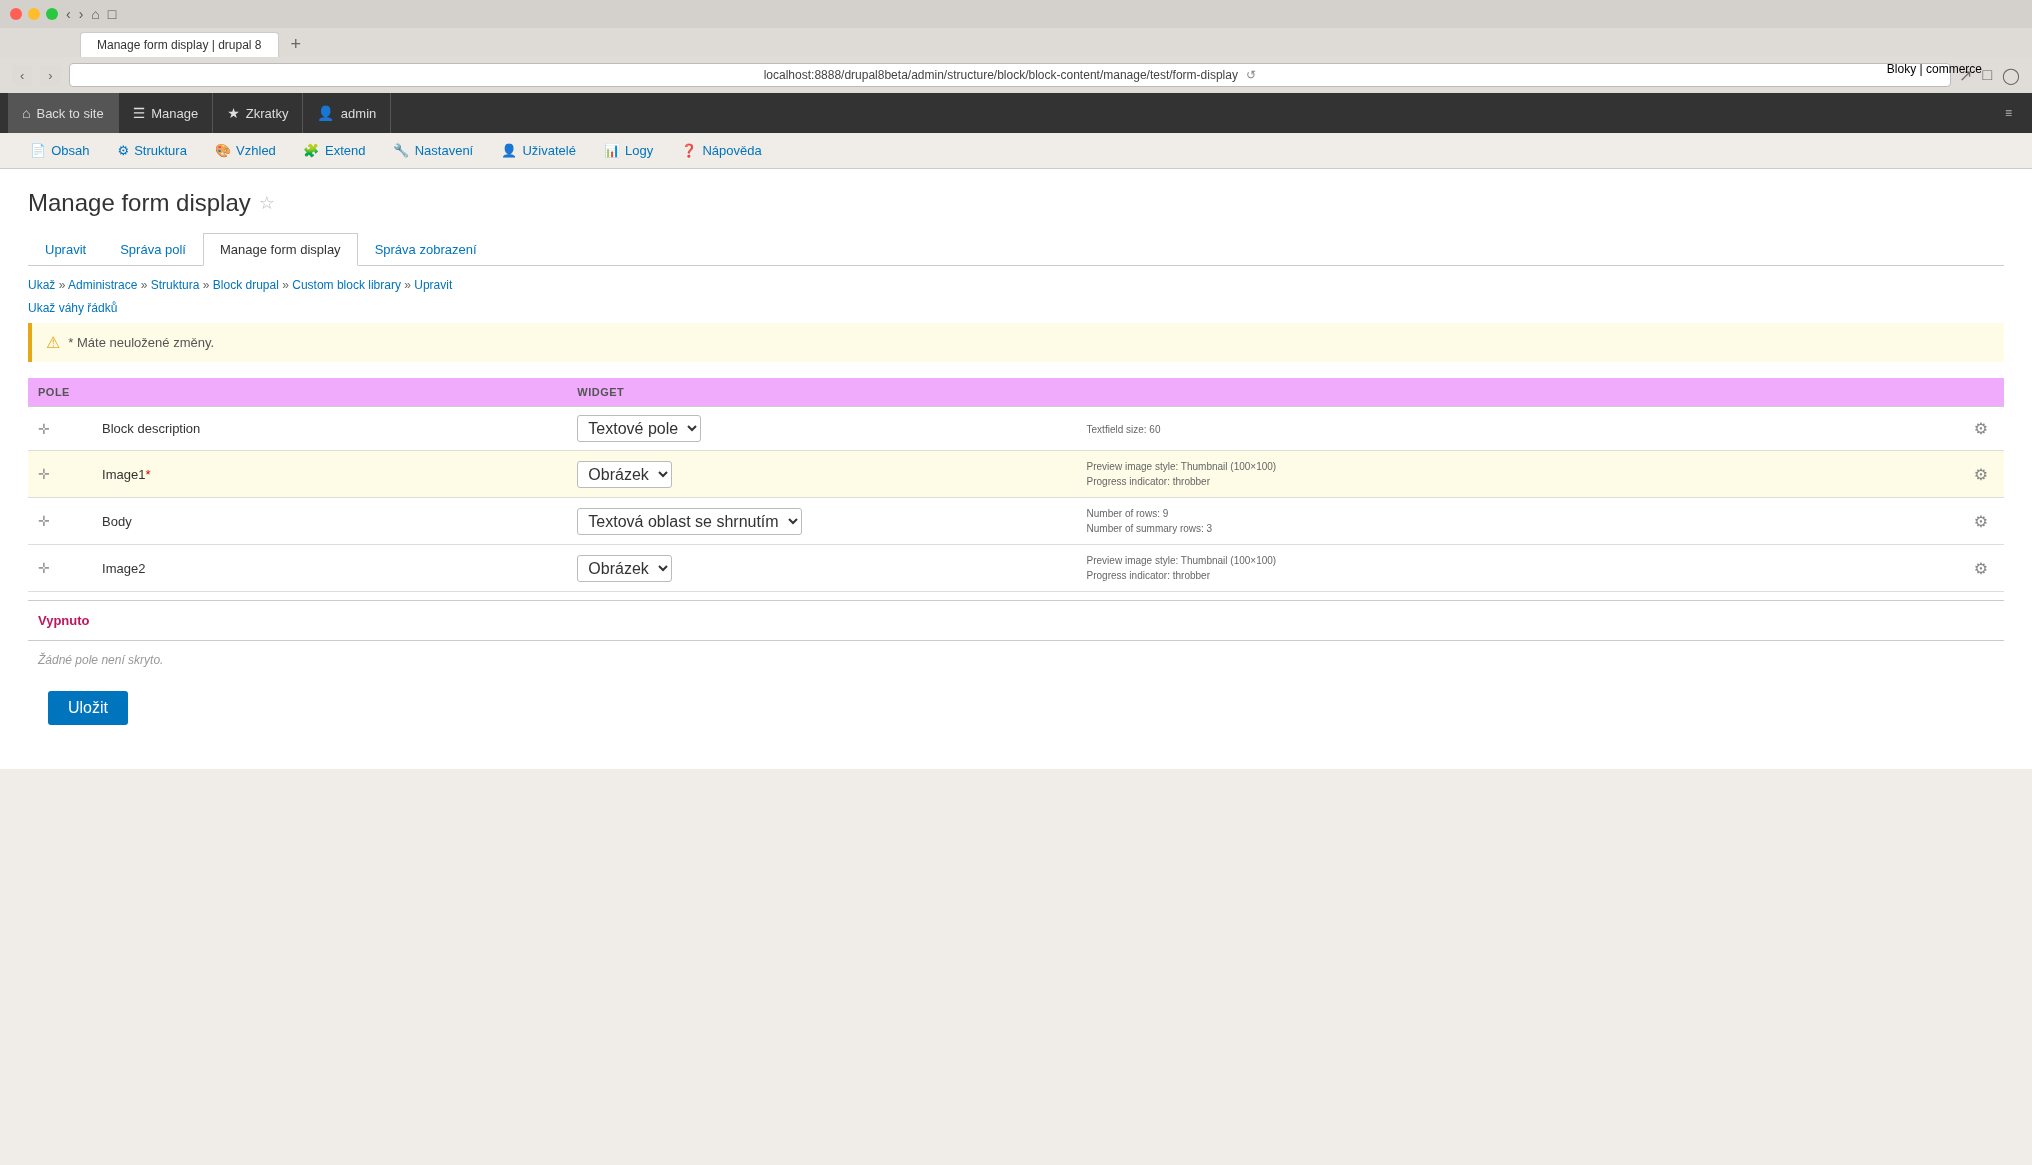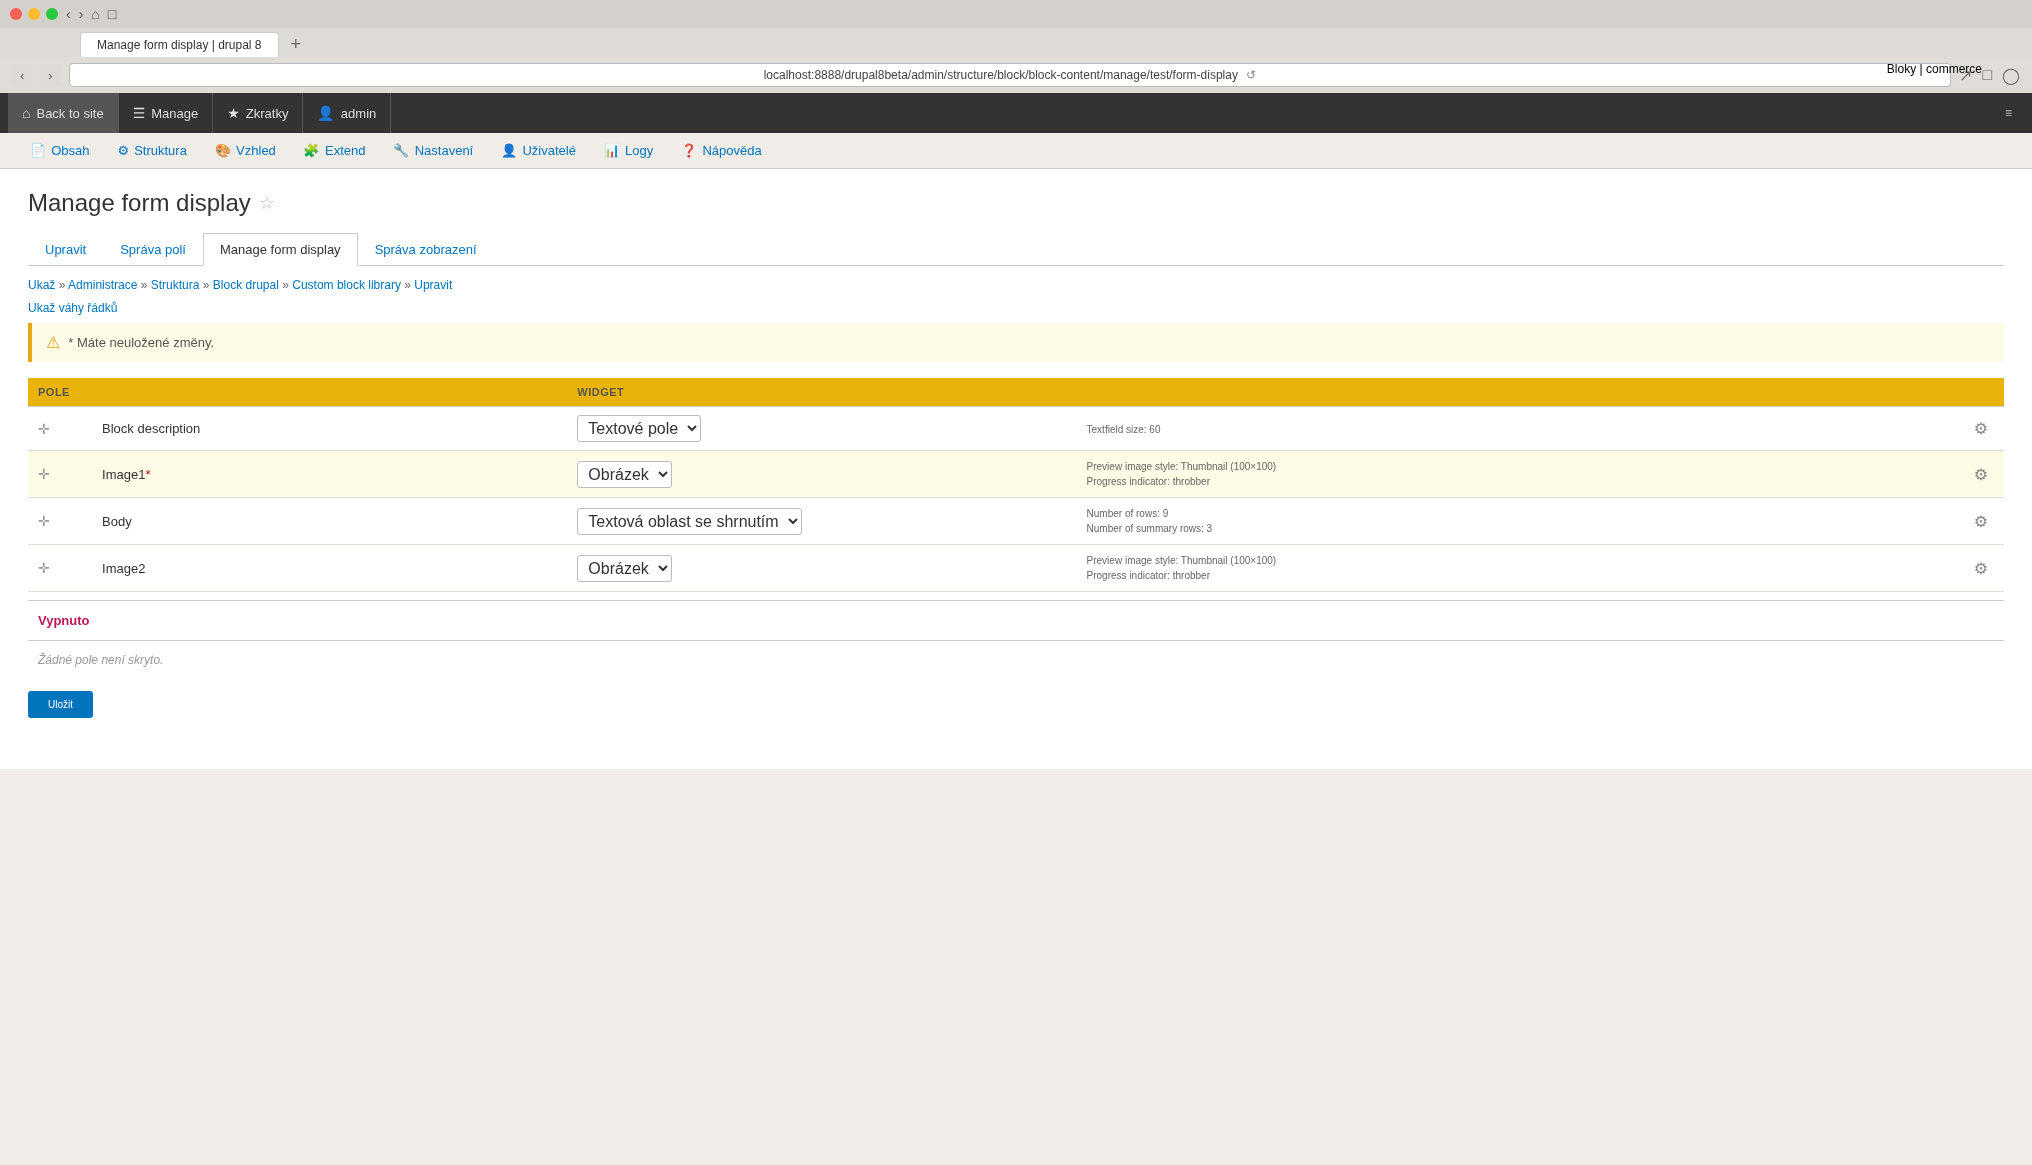--- a/index.html
+++ b/index.html
@@ -46,38 +46,38 @@
     
     .show-row-weights { text-align: left; margin-bottom: 8px; }
     .show-row-weights a { color: #0074bd; font-size: 12px; text-decoration: none; }
 
     
     .warning-box { background: #fefbe6; border-left: 4px solid #e6a817; padding: 10px 14px; display: flex; align-items: center; gap: 8px; margin-bottom: 16px; font-size: 13px; color: #555; }
     .warning-icon { color: #e6a817; font-size: 16px; }
 
     
     .form-table { width: 100%; border-collapse: collapse; }
-    .form-table thead th { background: #eab308; padding: 8px 10px; text-align: left; font-size: 11px; font-weight: 700; color: #555; letter-spacing: 0.5px; border-bottom: 1px solid #ccc; text-transform: uppercase; }
+    .form-table thead th { background: #f0abfc; padding: 8px 10px; text-align: left; font-size: 11px; font-weight: 700; color: #555; letter-spacing: 0.5px; border-bottom: 1px solid #ccc; text-transform: uppercase; }
     .form-table tbody tr { border-bottom: 1px solid #e0ddd9; }
     .form-table td { padding: 8px 10px; vertical-align: middle; }
     .drag-handle { color: #999; cursor: grab; font-size: 14px; margin-right: 6px; }
     .field-name { font-size: 13px; color: #333; }
     .field-required { color: #cc0000; }
     .widget-select { font-size: 16px; padding: 3px 6px; border: 1px solid #bbb; border-radius: 3px; background: white; color: #333; cursor: pointer; }
     .field-summary { font-size: 10px; color: #666; line-height: 1.5; }
     .gear-btn { background: none; border: none; color: #888; cursor: pointer; font-size: 16px; padding: 2px 6px; }
 
     
     .disabled-section { margin-top: 8px; }
     .disabled-label { font-size: 13px; font-weight: 700; color: #be185d; padding: 8px 10px; }
     .disabled-divider { border: none; border-top: 1px solid #ccc; margin: 4px 0; }
     .no-fields { color: #999; font-size: 12px; padding: 8px 10px; font-style: italic; }
 
     
-    .save-btn { background: #0074bd; color: white; border: none; padding: 8px 20px; font-size: 10px; border-radius: 3px; cursor: pointer; margin-top: 16px; }
+    .save-btn { background: #0074bd; color: white; border: none; padding: 8px 20px; font-size: 16px; border-radius: 3px; cursor: pointer; margin-top: 16px; margin-left: 20px; }
 
     
     .browser-top { display: flex; align-items: center; height: 28px; background: #d4d0cb; padding: 0 10px; gap: 8px; }
     .btn-dummy { background: none; border: none; color: #555; font-size: 14px; cursor: pointer; }
   </style>
 </head>
 <body>
 
 <div class="browser-top">
   <div class="browser-dots">

